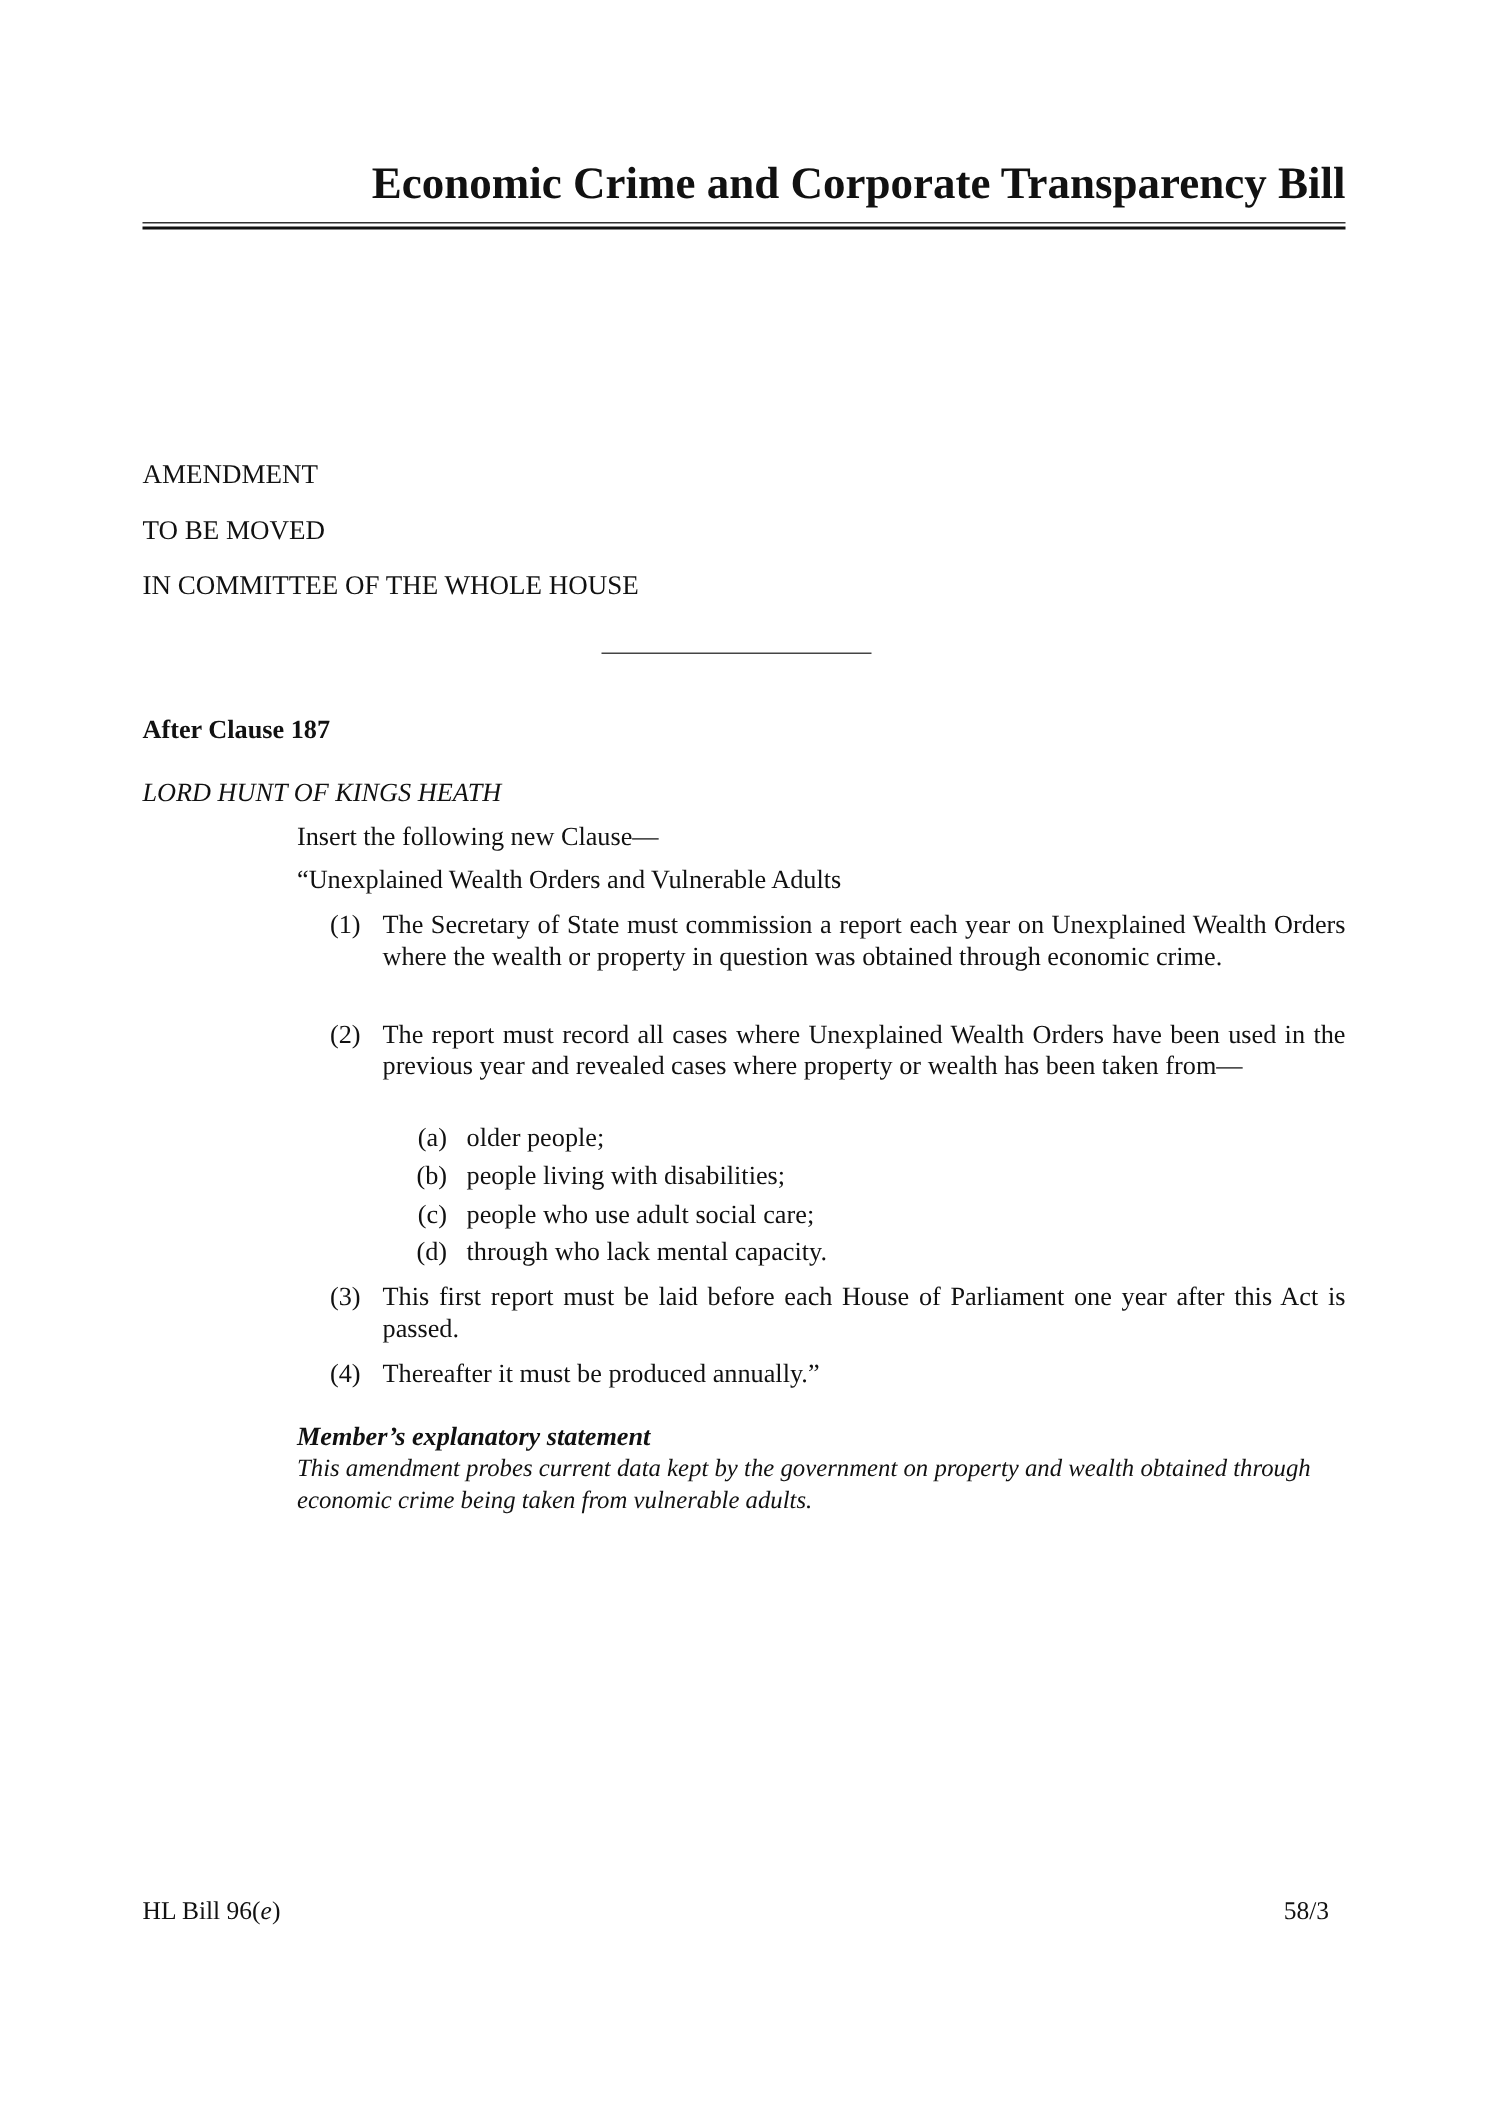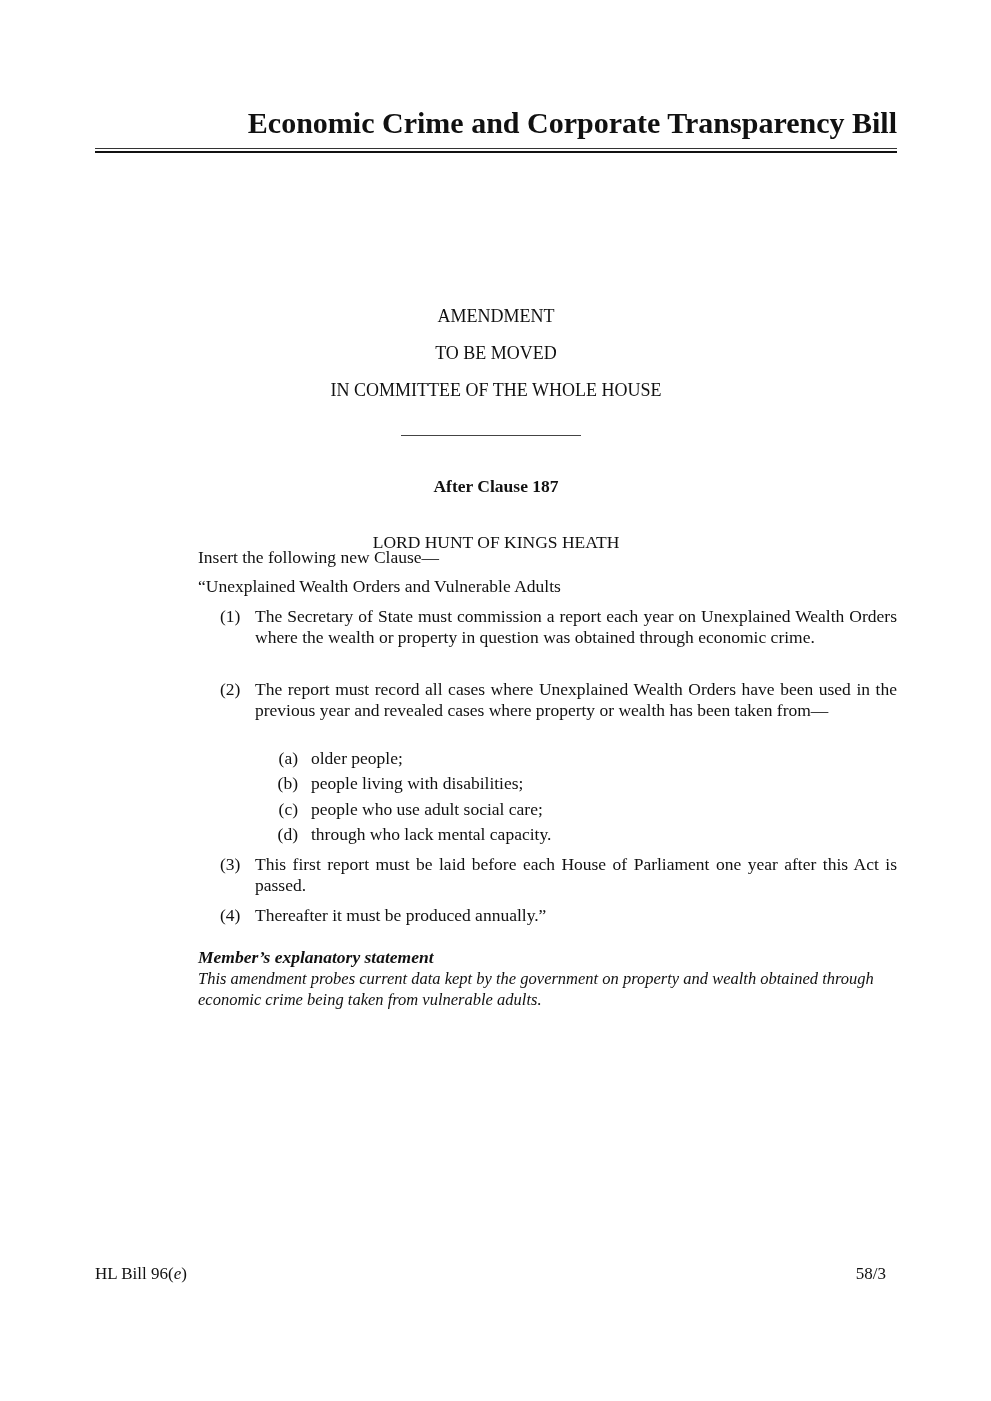--- a/index.html
+++ b/index.html
@@ -6,21 +6,21 @@
   body {
     width: 991px; height: 1401px; position: relative; overflow: hidden;
     font-family: "Liberation Serif", "DejaVu Serif", serif; color: #111;
   }
   .title {
     position: absolute; left: 95px; width: 802px; top: 106px;
     text-align: right; font-weight: bold; font-size: 30px; letter-spacing: 0px;
   }
   .rule-thin { position: absolute; left: 95px; width: 802px; top: 148px; height: 1px; background: #333; }
   .rule-thick { position: absolute; left: 95px; width: 802px; top: 151px; height: 2px; background: #111; }
-  .center { position: absolute; left: 95px; width: 802px; text-align: center; font-size: 18px; }
+  .center { position: absolute; left: 95px; width: 802px; font-size: 18px; }
   .sep { position: absolute; left: 401px; width: 180px; top: 435px; height: 1px; background: #444; }
   .block { position: absolute; left: 198px; width: 699px; font-size: 17.5px; line-height: 21px; }
   .para { position: absolute; left: 198px; width: 699px; font-size: 17.5px; line-height: 21px; }
   .num { position: absolute; left: 22px; }
   .ptext { margin-left: 57px; text-align: justify; text-align-last: left; }
   .sub { position: absolute; left: 198px; width: 699px; font-size: 17.5px; line-height: 21px; }
   .sublbl { position: absolute; width: 40px; text-align: right; left: 60px; }
   .subtext { position: absolute; left: 113px; }
   .italic { font-style: italic; }
   .footer { position: absolute; top: 1264px; font-size: 17px; font-family: Liberation Serif, serif; }
@@ -32,21 +32,21 @@
 <div class="rule-thin"></div>
 <div class="rule-thick"></div>
 
 <div class="center" style="top:306px;">AMENDMENT</div>
 <div class="center" style="top:343px;">TO BE MOVED</div>
 <div class="center" style="top:380px;">IN COMMITTEE OF THE WHOLE HOUSE</div>
 
 <div class="sep"></div>
 
 <div class="center" style="top:476px; font-weight:bold; font-size:17.5px;">After Clause 187</div>
-<div class="center" style="top:532px; font-size:17.5px;">LORD HUNT OF KINGS HEATH</div>
+<div class="center" style="top:518px; font-size:17.5px;font-style:italic;">LORD HUNT OF KINGS HEATH</div>
 
 <div class="block" style="top:547px;">Insert the following new Clause—</div>
 <div class="block" style="top:576px; font-weight:normal;">“Unexplained Wealth Orders and Vulnerable Adults</div>
 
 <div class="para" style="top:606px;">
   <span class="num">(1)</span>
   <div class="ptext">The Secretary of State must commission a report each year on Unexplained Wealth Orders where the wealth or property in question was obtained through economic crime.</div>
 </div>
 
 <div class="para" style="top:679px;">

